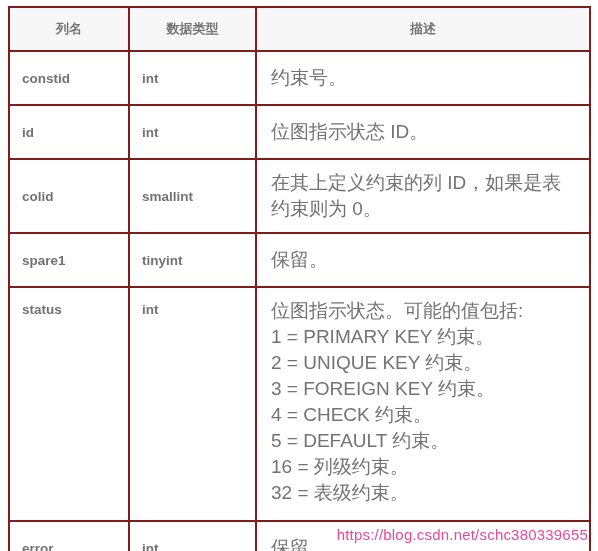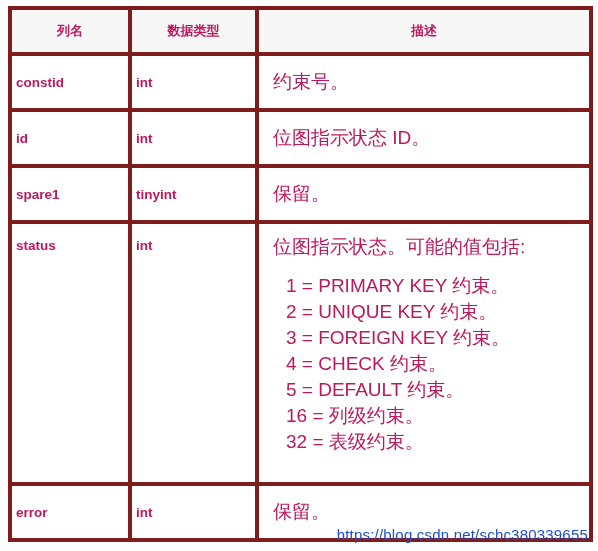--- a/index.html
+++ b/index.html
@@ -24,23 +24,23 @@
 
   table.spec-table {
     border-collapse: collapse;
     width: 581px;
     table-layout: fixed;
     background: #ffffff;
   }
 
   table.spec-table th,
   table.spec-table td {
-    border: 4px solid #7f1d1d;
+    border: 2px solid #7f1d1d;
     vertical-align: middle;
-    color: #be185d;
+    color: #737373;
   }
 
   
   col.c1 { width: 120px; }
   col.c2 { width: 127px; }
   col.c3 { width: 334px; }
 
   thead th {
     background: #f7f7f7;
     text-align: center;
@@ -52,57 +52,57 @@
 
   tbody td {
     font-size: 13px;
     padding: 10px 12px;
   }
 
   td.col-name,
   td.col-type {
     font-weight: bold;
     font-size: 13.5px;
-    padding-left: 4px;
+    padding-left: 12px;
     white-space: nowrap;
   }
 
   td.col-desc {
     font-weight: normal;
     font-size: 19px;
     line-height: 26px;
     padding-left: 14px;
   }
 
   tbody tr.row-standard td {
     height: 32px;
   }
 
   .desc-line {
     display: block;
     white-space: nowrap;
   }
 
   .desc-list {
-    margin: 13px;
+    margin: 0;
     padding: 0;
     list-style: none;
   }
   .desc-list li {
     display: block;
     white-space: nowrap;
     line-height: 26px;
   }
 
   .watermark {
     position: absolute;
     right: 10px;
     bottom: 8px;
     font-size: 15px;
-    color: #1d4ed8;
+    color: #ec4899;
     letter-spacing: 0.2px;
     font-family: "Liberation Sans", "DejaVu Sans", sans-serif;
     user-select: none;
     pointer-events: none;
   }
 </style>
 </head>
 <body>
 
 <div class="doc-wrap">
@@ -126,20 +126,25 @@
         <td class="col-type">int</td>
         <td class="col-desc">约束号。</td>
       </tr>
 
       <tr class="row-standard">
         <td class="col-name">id</td>
         <td class="col-type">int</td>
         <td class="col-desc">位图指示状态 ID。</td>
       </tr>
 
+      <tr class="row-standard">
+        <td class="col-name">colid</td>
+        <td class="col-type">smallint</td>
+        <td class="col-desc">在其上定义约束的列 ID，如果是表约束则为 0。</td>
+      </tr>
 
       <tr class="row-standard">
         <td class="col-name">spare1</td>
         <td class="col-type">tinyint</td>
         <td class="col-desc">保留。</td>
       </tr>
 
       <tr class="row-status">
         <td class="col-name" style="vertical-align:top; padding-top:14px;">status</td>
         <td class="col-type" style="vertical-align:top; padding-top:14px;">int</td>

